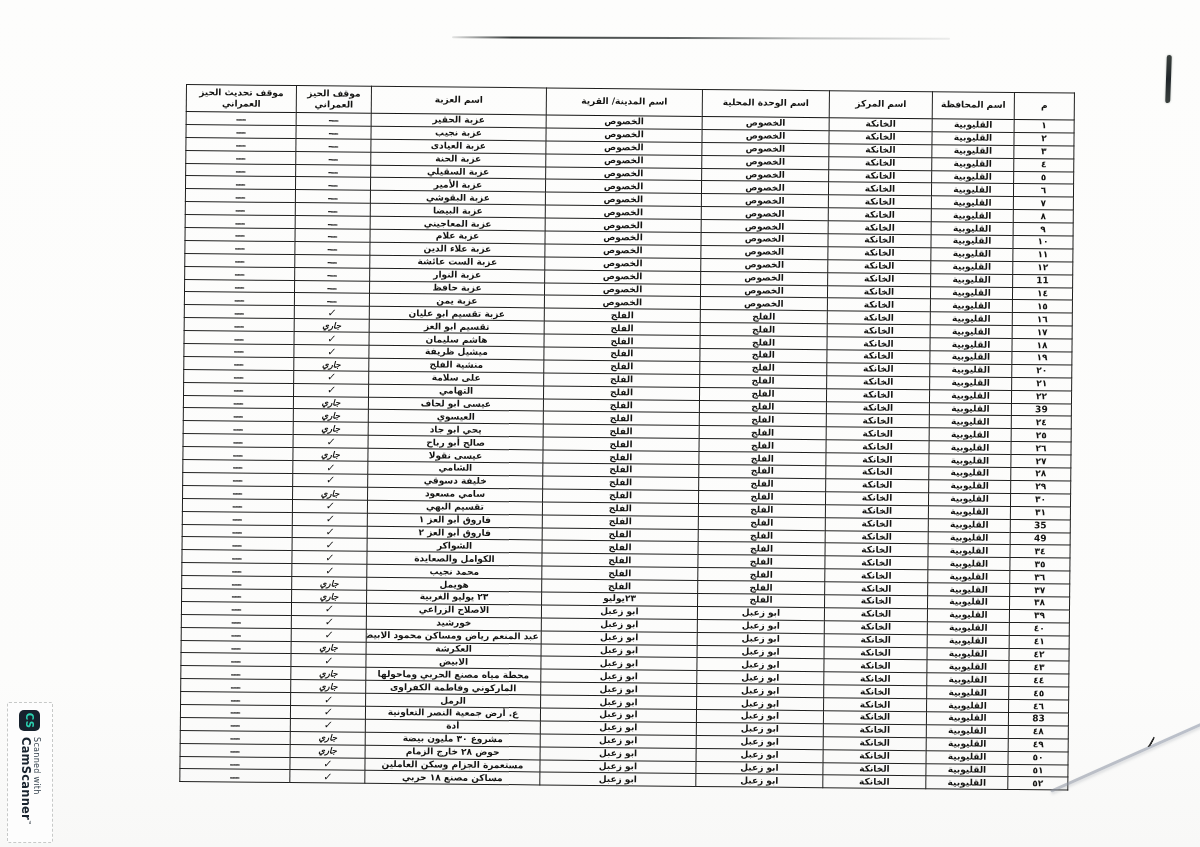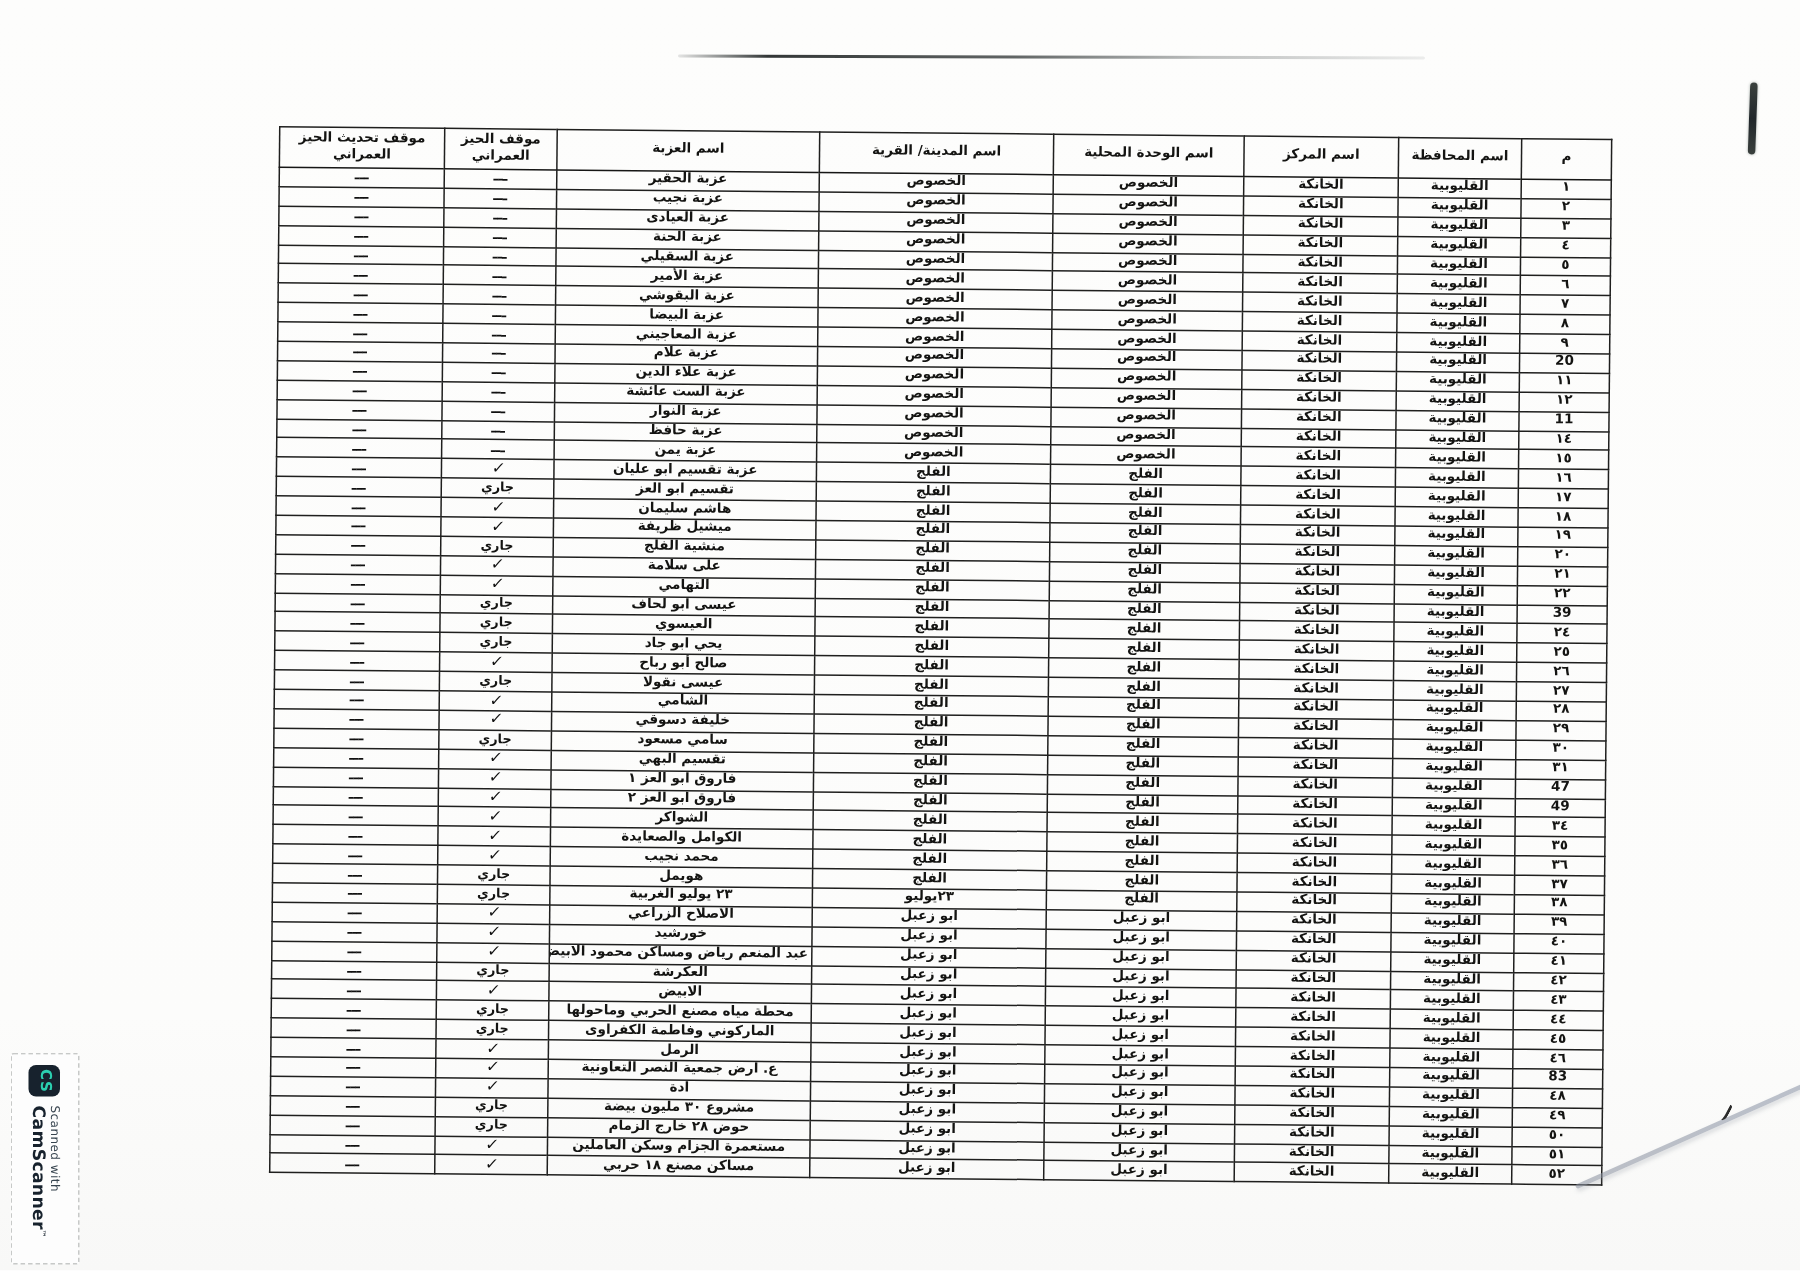--- a/index.html
+++ b/index.html
@@ -49,21 +49,21 @@
     overflow:hidden; white-space:nowrap;
   }
   .sheet thead th {
     height:27px; font-size:9px; line-height:1.25; white-space:normal;
     border-bottom:1.4px solid #161615;
   }
   .sheet { border:1.6px solid #1a1a19; }
   .sheet tbody td { height:12.9px; font-size:9px; line-height:1; padding:0 2px; }
   .sheet tbody td.chk { font-size:10.5px; font-weight:900; color:#101010; transform:skewX(-8deg); }
   .sheet tbody td.dash { font-size:9px; letter-spacing:0; color:#101010; }
-  .sheet tbody td.ongoing { font-size:8.5px; }
+  .sheet tbody td.ongoing { font-size:8.5px;font-style:italic; }
 
   
   .sheet tbody td { position:relative; }
   .sheet tbody td:last-child::after {
     content:""; position:absolute; left:-17px; bottom:-1px;
     width:17px; height:1.1px; background:#3b3b39;
   }
   .sheet tbody tr:nth-child(3n)  td:last-child::after { width:27px; left:-27px; background:#4a4a47; }
   .sheet tbody tr:nth-child(4n+1) td:last-child::after { width:10px; left:-10px; }
   .sheet tbody tr:nth-child(7n)  td:last-child::after { width:33px; left:-33px; background:#55554f; }
@@ -206,21 +206,21 @@
       <td>٩</td>
       <td>القليوبية</td>
       <td>الخانكة</td>
       <td>الخصوص</td>
       <td>الخصوص</td>
       <td>عزبة المعاجيني</td>
       <td class="dash">ـــ</td>
       <td class="dash">ـــ</td>
     </tr>
         <tr>
-      <td>20</td>
+      <td>١٠</td>
       <td>القليوبية</td>
       <td>الخانكة</td>
       <td>الخصوص</td>
       <td>الخصوص</td>
       <td>عزبة علام</td>
       <td class="dash">ـــ</td>
       <td class="dash">ـــ</td>
     </tr>
         <tr>
       <td>١١</td>
@@ -426,21 +426,21 @@
       <td>٣١</td>
       <td>القليوبية</td>
       <td>الخانكة</td>
       <td>الفلج</td>
       <td>الفلج</td>
       <td>تقسيم البهي</td>
       <td class="chk">✓</td>
       <td class="dash">ـــ</td>
     </tr>
         <tr>
-      <td>47</td>
+      <td>35</td>
       <td>القليوبية</td>
       <td>الخانكة</td>
       <td>الفلج</td>
       <td>الفلج</td>
       <td>فاروق أبو العز ١</td>
       <td class="chk">✓</td>
       <td class="dash">ـــ</td>
     </tr>
         <tr>
       <td>49</td>

